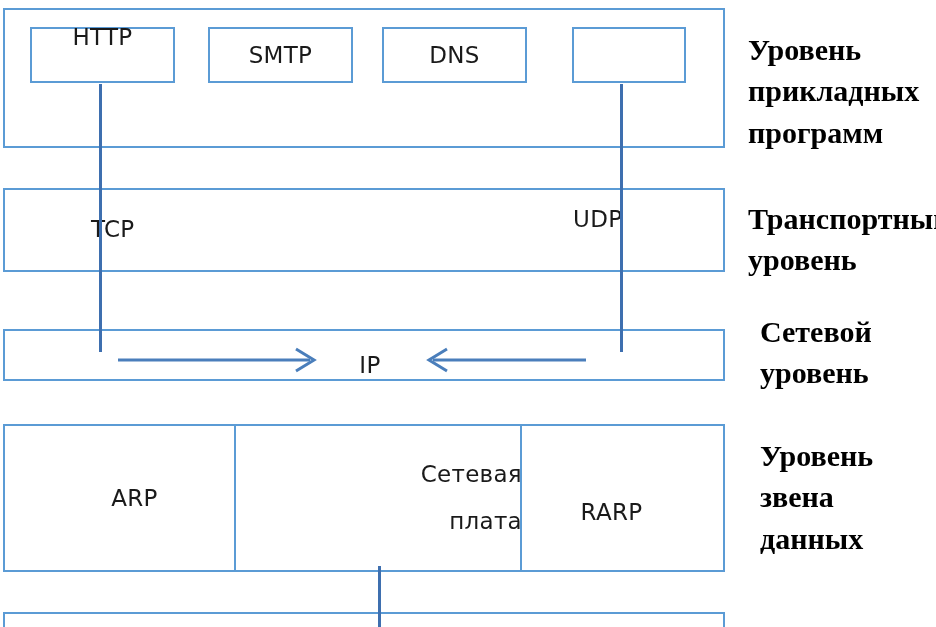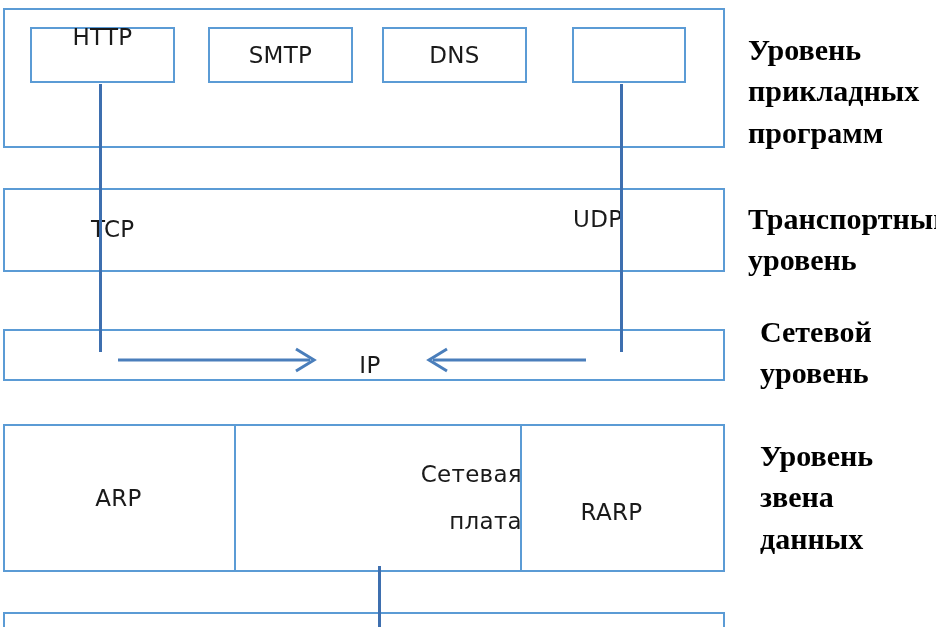--- a/index.html
+++ b/index.html
@@ -136,21 +136,21 @@
   </svg>
 
   <div class="band" style="left:3px; top:424px; width:722px; height:148px;"></div>
 
   <div class="box" style="left:234px; top:424px; width:288px; height:148px;"></div>
   <div class="two-line" style="left:234px; top:424px; width:288px; height:148px;">
     <span>Сетевая</span>
     <span>плата</span>
   </div>
 
-  <div class="centered-text" style="left:3px; top:424px; width:231px; height:148px;">ARP</div>
+  <div class="centered-text" style="left:19px; top:424px; width:231px; height:148px;">ARP</div>
 
   <div class="centered-text" style="left:510px; top:424px; width:203px; height:176px;">RARP</div>
 
   <div class="layer-caption" style="left:760px; top:435px; width:180px;">Уровень
 звена
 данных</div>
 
   <div class="band" style="left:3px; top:612px; width:722px; height:40px;"></div>
 
   <div class="vline" style="left:99px; top:84px; height:106px;"></div>

